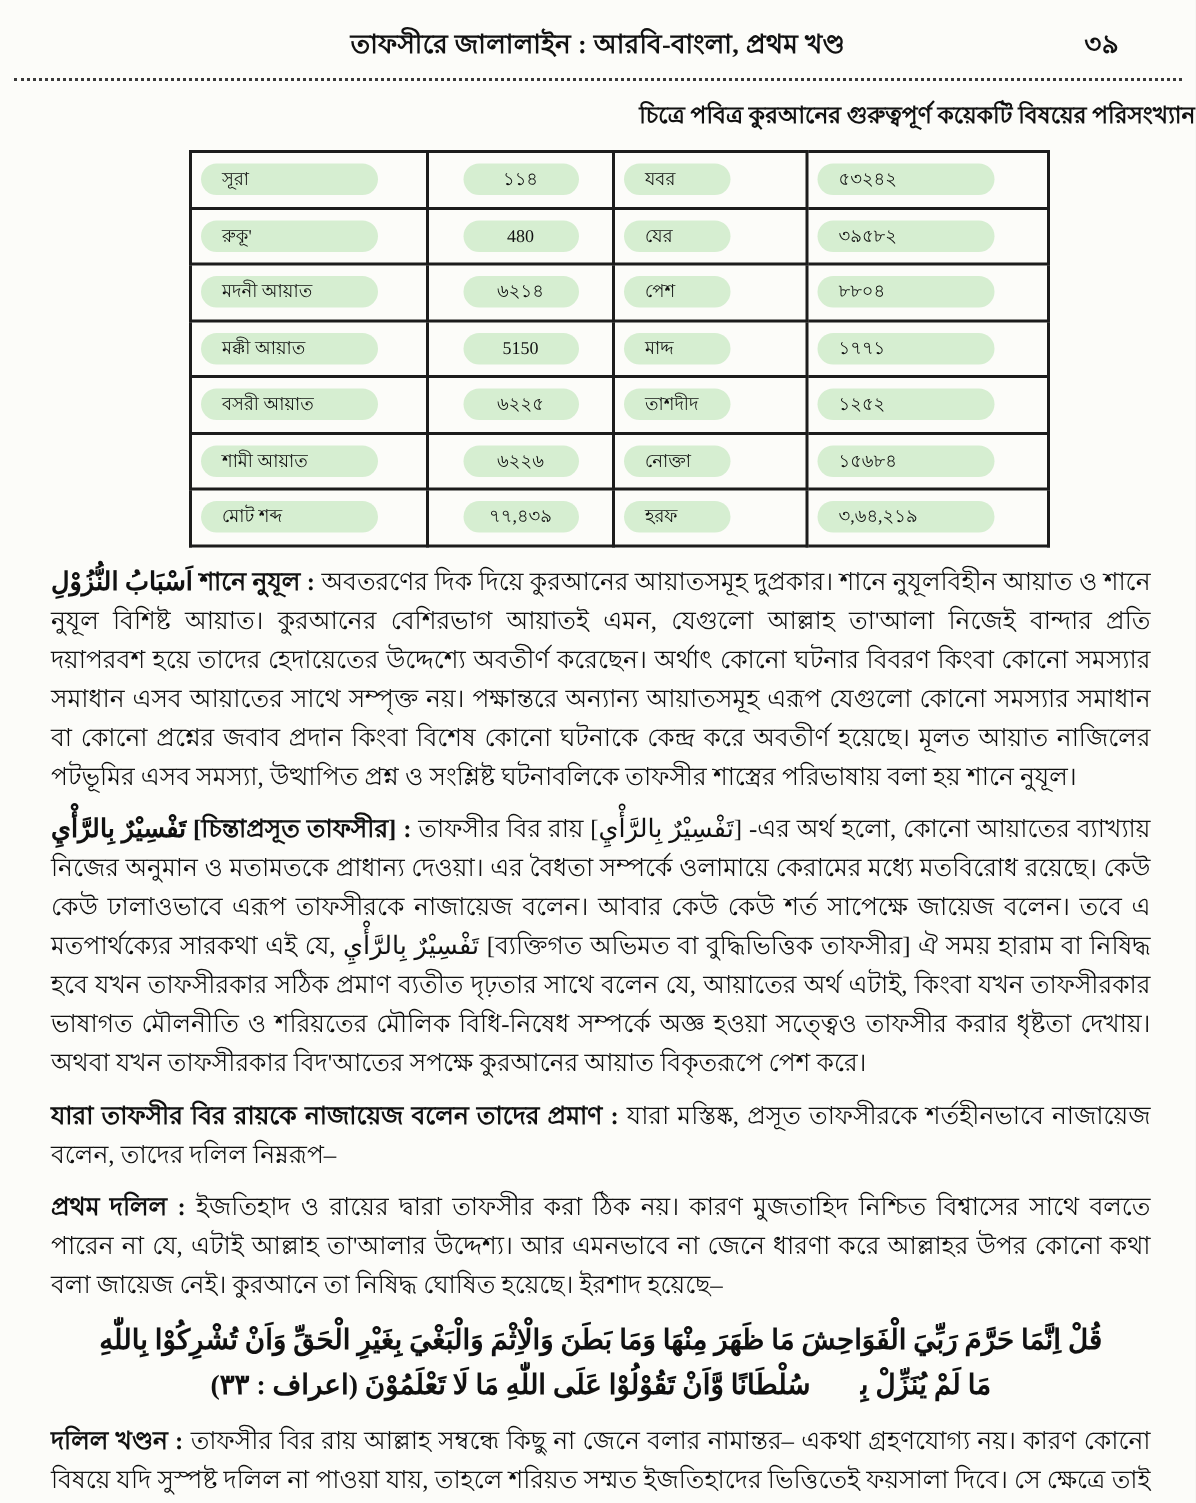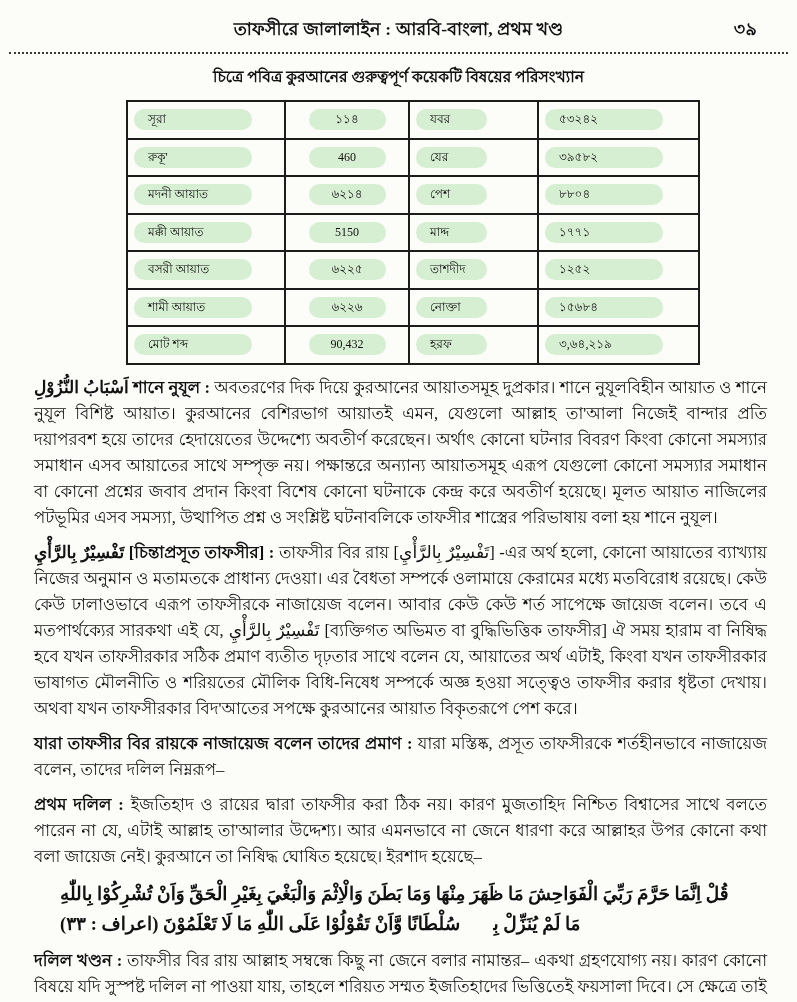--- a/index.html
+++ b/index.html
@@ -19,33 +19,33 @@
   .header{
     position:relative;
     padding-top:16px;
     text-align:center;
     font-weight:bold;
     font-size:17.5px;
     letter-spacing:.2px;
   }
   .page-number{
     position:absolute;
-    top:16px;right:40px;
+    top:16px;right:51px;
     font-weight:bold;
     font-size:17.5px;
   }
   .dotted-rule{
     width:calc(100% - 18px);
     margin:7px auto 0 auto;
     border-top:2.6px dotted #3b3b3b;
     height:0;
   }
   
   .table-caption{
-    text-align:center;
+    text-align:right;
     font-weight:bold;
     font-size:15.5px;
     margin-top:11px;
   }
   
   table.stats{
     border-collapse:collapse;
     margin-left:126px;
     margin-top:9px;
     width:532px;
@@ -83,21 +83,21 @@
   .content p{margin:0 0 9px 0;}
   .b{font-weight:bold;}
   .ar{
     font-size:17px;
     direction:rtl;
     unicode-bidi:isolate;
     white-space:nowrap;
   }
   .verse{
     direction:rtl;
-    text-align:left;
+    text-align:center;
     font-size:18.5px;
     line-height:30px;
     margin:2px 26px 9px 26px !important;
     font-weight:bold;
   }
 </style>
 </head>
 <body>
 
 <div class="page">
@@ -114,21 +114,21 @@
   <table class="stats">
     <tbody>
       <tr>
         <td class="c1"><span class="pill">সূরা</span></td>
         <td class="c2"><span class="pill">১১৪</span></td>
         <td class="c3"><span class="pill">যবর</span></td>
         <td class="c4"><span class="pill">৫৩২৪২</span></td>
       </tr>
       <tr>
         <td class="c1"><span class="pill">রুকূ'</span></td>
-        <td class="c2"><span class="pill">460</span></td>
+        <td class="c2"><span class="pill">480</span></td>
         <td class="c3"><span class="pill">যের</span></td>
         <td class="c4"><span class="pill">৩৯৫৮২</span></td>
       </tr>
       <tr>
         <td class="c1"><span class="pill">মদনী আয়াত</span></td>
         <td class="c2"><span class="pill">৬২১৪</span></td>
         <td class="c3"><span class="pill">পেশ</span></td>
         <td class="c4"><span class="pill">৮৮০৪</span></td>
       </tr>
       <tr>
@@ -144,21 +144,21 @@
         <td class="c4"><span class="pill">১২৫২</span></td>
       </tr>
       <tr>
         <td class="c1"><span class="pill">শামী আয়াত</span></td>
         <td class="c2"><span class="pill">৬২২৬</span></td>
         <td class="c3"><span class="pill">নোক্তা</span></td>
         <td class="c4"><span class="pill">১৫৬৮৪</span></td>
       </tr>
       <tr>
         <td class="c1"><span class="pill">মোট শব্দ</span></td>
-        <td class="c2"><span class="pill">90,432</span></td>
+        <td class="c2"><span class="pill">৭৭,৪৩৯</span></td>
         <td class="c3"><span class="pill">হরফ</span></td>
         <td class="c4"><span class="pill">৩,৬৪,২১৯</span></td>
       </tr>
     </tbody>
   </table>
 
   <div class="content">
 
     <p><span class="ar b">اَسْبَابُ النُّزُوْلِ</span><span class="b"> শানে নুযূল : </span><span>অবতরণের দিক দিয়ে কুরআনের আয়াতসমূহ দুপ্রকার। শানে নুযূলবিহীন আয়াত ও শানে নুযূল বিশিষ্ট আয়াত। কুরআনের বেশিরভাগ আয়াতই এমন, যেগুলো আল্লাহ তা'আলা নিজেই বান্দার প্রতি দয়াপরবশ হয়ে তাদের হেদায়েতের উদ্দেশ্যে অবতীর্ণ করেছেন। অর্থাৎ কোনো ঘটনার বিবরণ কিংবা কোনো সমস্যার সমাধান এসব আয়াতের সাথে সম্পৃক্ত নয়। পক্ষান্তরে অন্যান্য আয়াতসমূহ এরূপ যেগুলো কোনো সমস্যার সমাধান বা কোনো প্রশ্নের জবাব প্রদান কিংবা বিশেষ কোনো ঘটনাকে কেন্দ্র করে অবতীর্ণ হয়েছে। মূলত আয়াত নাজিলের পটভূমির এসব সমস্যা, উত্থাপিত প্রশ্ন ও সংশ্লিষ্ট ঘটনাবলিকে তাফসীর শাস্ত্রের পরিভাষায় বলা হয় শানে নুযূল।</span></p>
 

